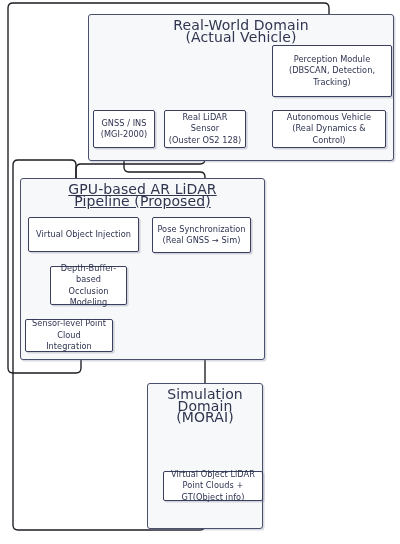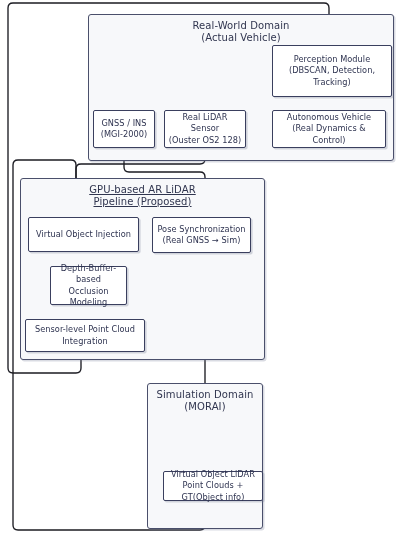--- a/index.html
+++ b/index.html
@@ -16,21 +16,21 @@
     background:#f7f8fa;
     border:1.6px solid #4a4f6b;
     border-radius:3px;
     box-sizing:border-box;
     box-shadow:1.5px 1.5px 0 rgba(120,125,150,.28);
   }
   .ctitle{
     position:absolute;left:0;right:0;
     text-align:center;
     color:#30354f;
-    font-size:10px;
+    font-size:14px;
     line-height:11.5px;
     letter-spacing:.1px;
     white-space:pre-line;
   }
   .node{
     position:absolute;
     background:#ffffff;
     border:1.5px solid #3a3f5e;
     border-radius:2px;
     box-sizing:border-box;
@@ -102,21 +102,21 @@
 Pipeline (Proposed)</div>
 
   <div class="node" style="left:28px;top:217px;width:111px;height:35px;">Virtual Object Injection</div>
 
   <div class="node" style="left:152px;top:217px;width:99px;height:36px;">Pose Synchronization
 (Real GNSS → Sim)</div>
 
   <div class="node" style="left:50px;top:266px;width:77px;height:39px;">Depth-Buffer-based
 Occlusion Modeling</div>
 
-  <div class="node" style="left:25px;top:319px;width:120px;height:33px;">Sensor-level Point Cloud
+  <div class="node" style="left:25px;top:319px;width:88px;height:33px;">Sensor-level Point Cloud
 Integration</div>
 
   <div class="container" style="left:147px;top:383px;width:116px;height:146px;">
   </div>
   <div class="ctitle" style="left:147px;top:389px;width:116px;">Simulation Domain
 (MORAI)</div>
 
 
   <div class="node" style="left:163px;top:471px;width:100px;height:30px;">Virtual Object LiDAR
 Point Clouds +

